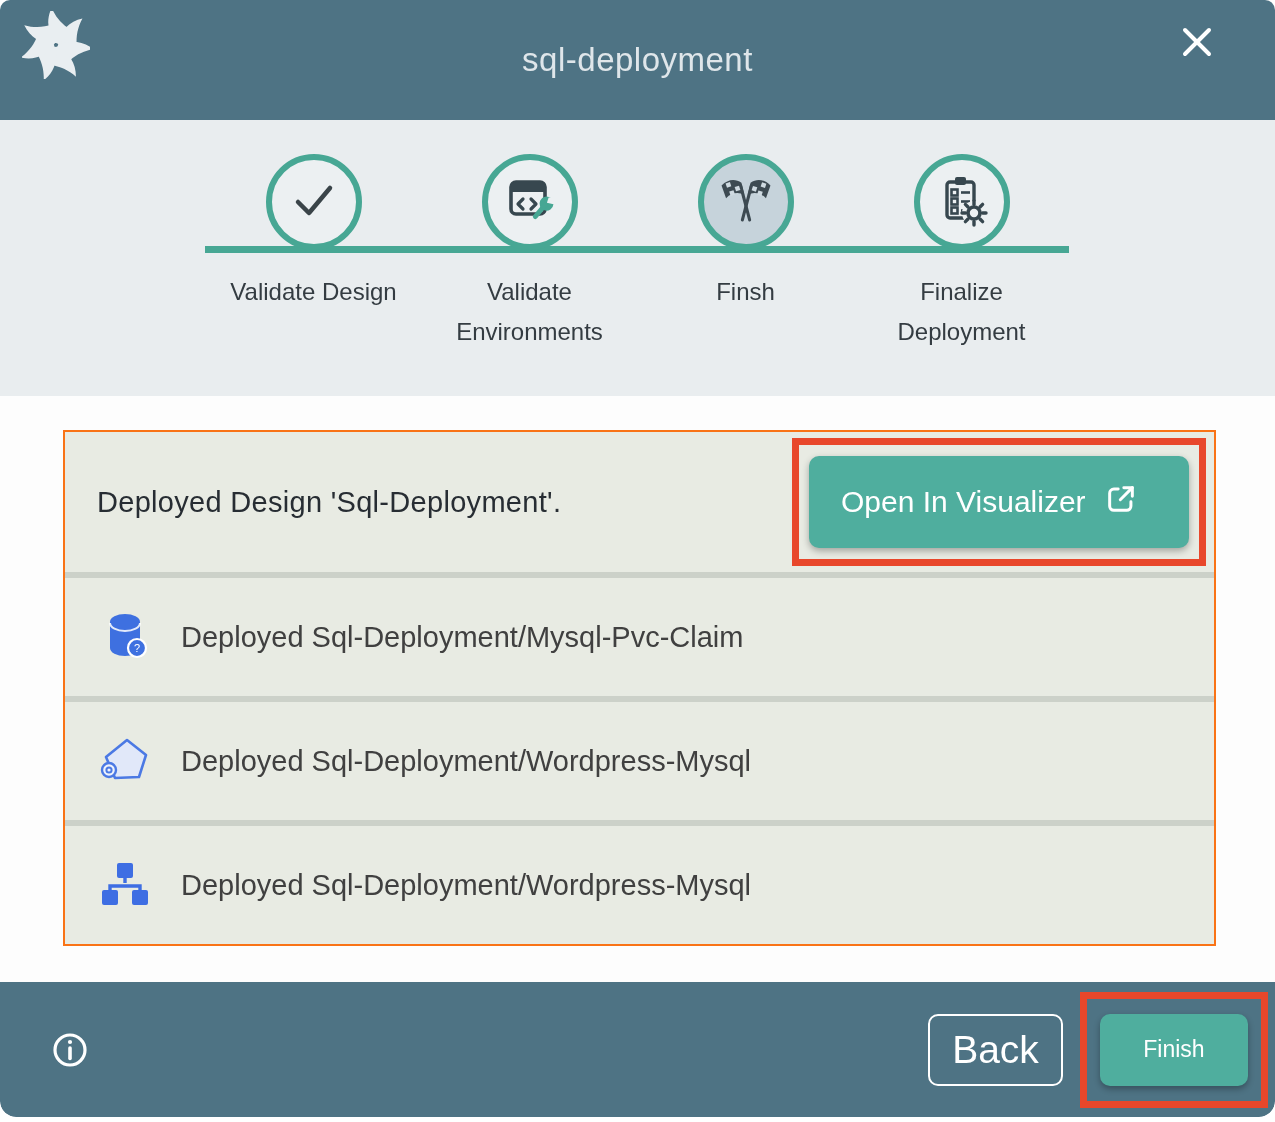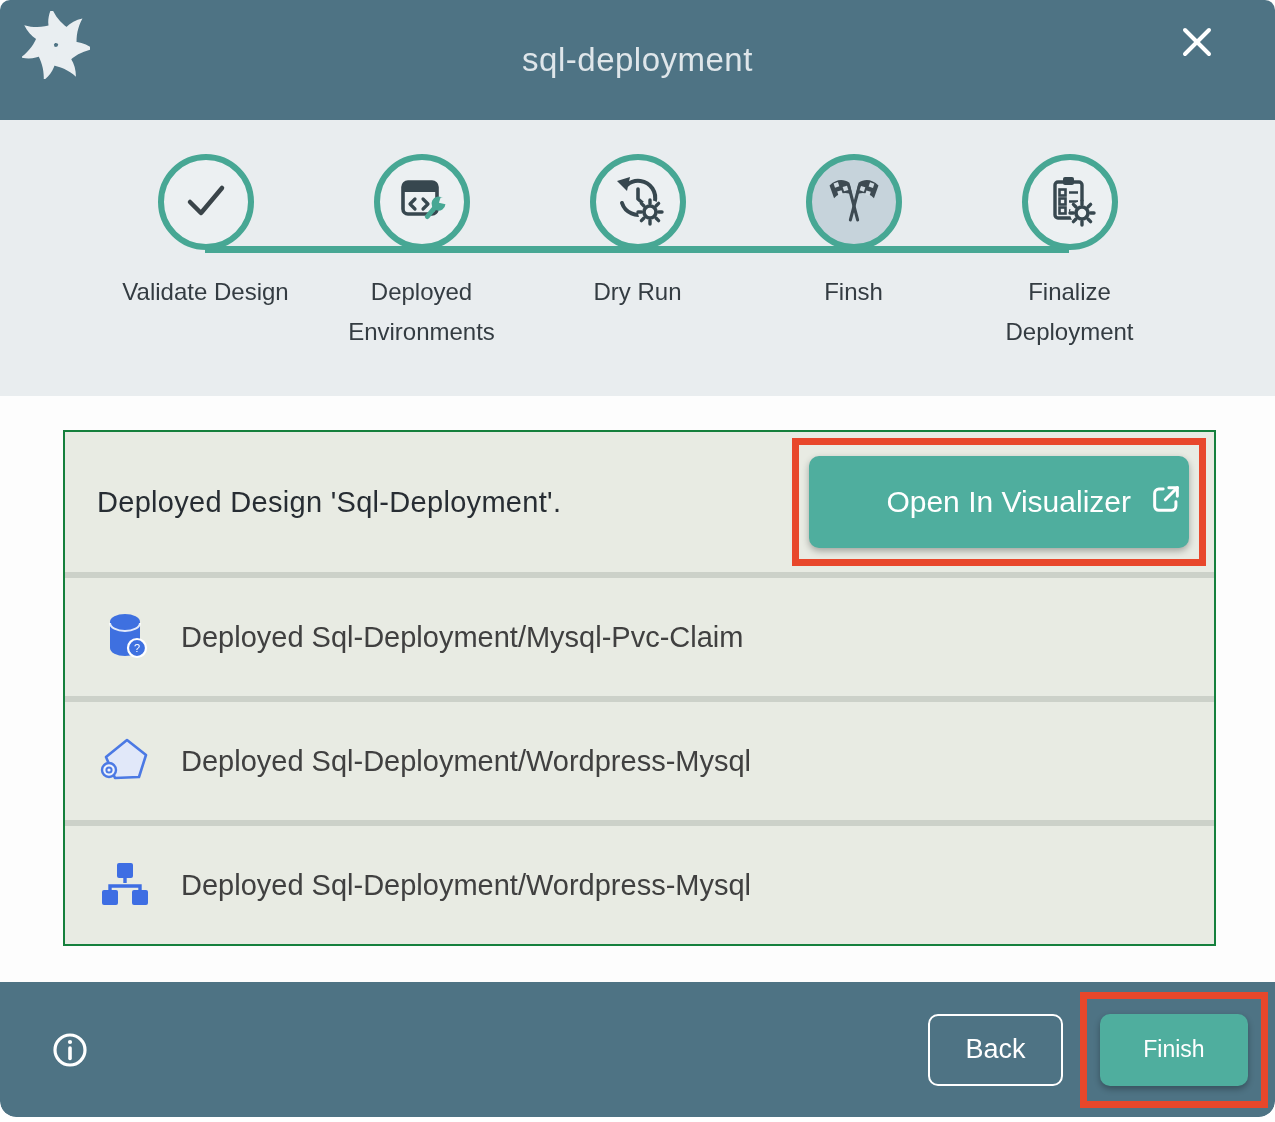--- a/index.html
+++ b/index.html
@@ -16,37 +16,37 @@
   .stepper{height:276px;background:#e9edef;position:relative;flex:none;}
   .connector{position:absolute;left:205px;top:126px;width:864px;height:7px;background:#47a794;}
   .steps{display:flex;justify-content:center;padding-top:34px;position:relative;}
   .step{width:216px;display:flex;flex-direction:column;align-items:center;}
   .bubble{width:84px;height:84px;border-radius:50%;border:6px solid #47a794;background:#ecf0f2;display:flex;align-items:center;justify-content:center;position:relative;z-index:1;}
   .bubble.active{background:#c6d3db;}
   .step-label{margin-top:22px;font-size:24px;line-height:40px;color:#343c42;text-align:center;max-width:200px;}
 
   
   .content{flex:1;background:#fdfdfd;}
-  .panel{margin:34px auto 8px 63px;width:1149px;border:2px solid #15803d;background:#ccd1c9;}
+  .panel{margin:34px auto 8px 63px;width:1149px;border:2px solid #f97316;background:#ccd1c9;}
   .row{background:#e8ebe3;display:flex;align-items:center;}
   .row + .row{margin-top:6px;}
   .row-summary{height:140px;justify-content:space-between;padding:0 0 0 32px;}
   .row-item{height:118px;padding-left:32px;}
   .summary-text{font-size:29px;color:#272d33;letter-spacing:.3px;}
   .row-text{font-size:29px;color:#404040;margin-left:28px;}
   .row-icon{width:56px;height:56px;flex:none;}
 
   .red-box{border:7px solid #e8472b;padding:11px 10px;margin-right:8px;background:transparent;}
-  .open-btn{width:380px;height:92px;border:none;border-radius:10px;background:#4fae9e;color:#ffffff;font-size:30px;font-family:inherit;display:flex;align-items:center;justify-content:flex-end;gap:18px;cursor:pointer;box-shadow:0 3px 7px rgba(0,0,0,.3);padding-left:32px;}
+  .open-btn{width:380px;height:92px;border:none;border-radius:10px;background:#4fae9e;color:#ffffff;font-size:30px;font-family:inherit;display:flex;align-items:center;justify-content:flex-start;gap:18px;cursor:pointer;box-shadow:0 3px 7px rgba(0,0,0,.3);padding-left:32px;}
 
   
   .ftr{height:135px;background:#4e7384;display:flex;align-items:center;flex:none;border-radius:0 0 16px 16px;}
   .info-btn{margin-left:52px;width:36px;height:36px;cursor:pointer;}
   .ftr-spacer{flex:1;}
-  .back-btn{width:135px;height:72px;border:2.5px solid #ffffff;border-radius:10px;background:transparent;color:#ffffff;font-size:27px;font-family:inherit;cursor:pointer;}
+  .back-btn{width:135px;height:72px;border:2.5px solid #ffffff;border-radius:10px;background:transparent;color:#ffffff;font-size:39px;font-family:inherit;cursor:pointer;}
   .finish-wrap{border:7px solid #e8472b;padding:15px 13px;margin:0 7px 0 17px;}
   .finish-btn{width:148px;height:72px;border:none;border-radius:10px;background:#4fae9e;color:#ffffff;font-size:23px;font-family:inherit;cursor:pointer;box-shadow:0 3px 6px rgba(0,0,0,.3);}
 </style>
 </head>
 <body>
 
 <svg width="0" height="0" style="position:absolute" aria-hidden="true">
   <defs>
     <g id="gear">
       <circle r="6" fill="none" stroke="#37474f" stroke-width="3.6"></circle>
@@ -114,37 +114,23 @@
               <path d="M9 15 a5 5 0 0 1 5 -5 h24 a5 5 0 0 1 5 5 v5 H9 Z" fill="#37474f"></path>
               <path d="M21 27 l-5 5 l5 5" fill="none" stroke="#37474f" stroke-width="3.2" stroke-linecap="round" stroke-linejoin="round"></path>
               <path d="M29 27 l5 5 l-5 5" fill="none" stroke="#37474f" stroke-width="3.2" stroke-linecap="round" stroke-linejoin="round"></path>
               <g transform="translate(43,33) rotate(40)">
                 <path d="M0 -9 a7 7 0 1 0 6 3 l-6 3 l-2 -5 Z" fill="#47a794"></path>
                 <line x1="0" y1="0" x2="0" y2="15" stroke="#47a794" stroke-width="5" stroke-linecap="round"></line>
               </g>
             </svg>
           </span>
         </div>
-        <div class="step-label">Deployed Environments</div>
-      </div>
-
-      <div class="step">
-        <div class="bubble">
-          <span>
-            <svg viewBox="0 0 56 56" width="56" height="56">
-              <path d="M17 13 A 17 17 0 1 1 12 31" fill="none" stroke="#37474f" stroke-width="4" stroke-linecap="round"></path>
-              <path d="M20 5 L7 9 L17 19 Z" fill="#37474f"></path>
-              <path d="M28 17 v10 l7 6" fill="none" stroke="#37474f" stroke-width="3.6" stroke-linecap="round" stroke-linejoin="round"></path>
-              <circle cx="40" cy="40" r="12" fill="#ecf0f2"></circle>
-              <use href="#gear" transform="translate(40,40)"></use>
-            </svg>
-          </span>
-        </div>
-        <div class="step-label">Dry Run</div>
-      </div>
+        <div class="step-label">Validate Environments</div>
+      </div>
+
 
       <div class="step">
         <div class="bubble active">
           <span>
             <svg viewBox="0 0 64 64" width="58" height="58">
               <g stroke="#3d4a52" stroke-width="3.4" stroke-linecap="round">
                 <line x1="26" y1="16" x2="36" y2="54"></line>
                 <line x1="38" y1="16" x2="28" y2="54"></line>
               </g>
               <path d="M27 13 C 20 8, 12 9, 5 16 L 10 30 C 16 24, 23 23, 30 26 Z" fill="#3d4a52"></path>

